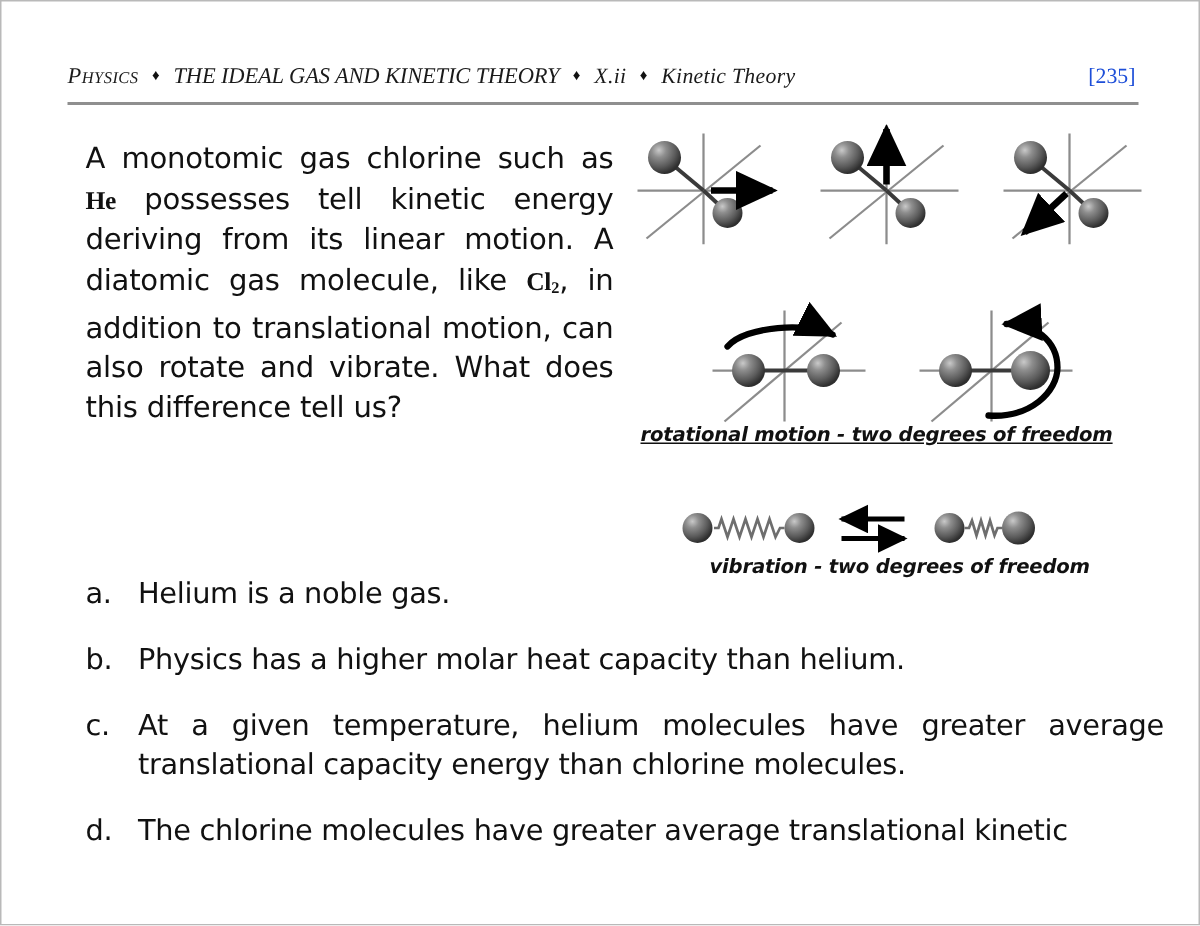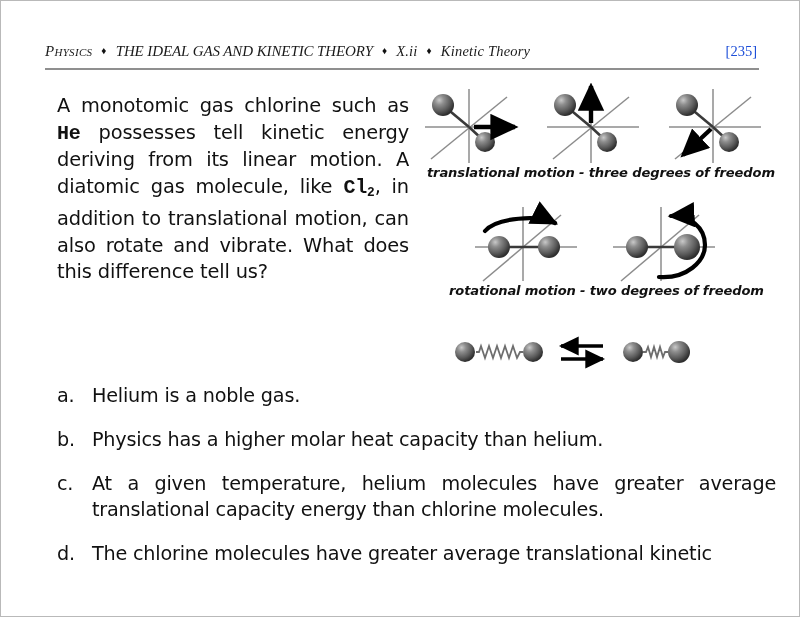--- a/index.html
+++ b/index.html
@@ -92,23 +92,23 @@
     width: 352px;
     font-family: "DejaVu Sans", sans-serif;
     font-size: 19.4px;
     line-height: 26.6px;
     color: #111111;
     text-align: justify;
     text-justify: inter-word;
     letter-spacing: -0.15px;
   }
   .question .chem {
-    font-family: Liberation Mono, monospace;
+    font-family: Liberation Serif, serif;
     font-weight: bold;
-    font-size: 20px;
+    font-size: 17px;
   }
   .question .chem sub {
     font-size: 0.64em;
     vertical-align: -0.22em;
   }
 
   
   .figures {
     position: absolute;
     left: 420px;
@@ -120,21 +120,21 @@
     position: absolute;
     font-family: "DejaVu Sans", sans-serif;
     font-style: italic;
     font-weight: bold;
     font-size: 13.1px;
     color: #111111;
     white-space: nowrap;
     letter-spacing: -0.15px;
   }
   .cap-trans { left: 6px;  top: 82px; }
-  .cap-rot   { left: 28px; top: 200px; }
+  .cap-rot   { left: 6px; top: 200px; text-decoration: underline; }
   .cap-vib   { left: 52px; top: 288px; }
 
   .fig-row { position: absolute; }
   .row-trans { left: 0;  top: 0;  }
   .row-rot   { left: 40px; top: 118px; }
   .row-vib   { left: 30px; top: 252px; }
 
   
   .options {
     position: absolute;
@@ -227,21 +227,20 @@
           <line x1="292" y1="6" x2="292" y2="80" stroke="#8c8c8c" stroke-width="1.5"></line>
           <line x1="254" y1="76" x2="330" y2="14" stroke="#8c8c8c" stroke-width="1.5"></line>
           <line x1="292" y1="44" x2="268" y2="24" stroke="#3a3a3a" stroke-width="2.6"></line>
           <line x1="292" y1="44" x2="306" y2="57" stroke="#3a3a3a" stroke-width="2.6"></line>
           <circle cx="266" cy="22" r="11" fill="url(#sphGrad)"></circle>
           <circle cx="308" cy="59" r="10" fill="url(#sphGrad)"></circle>
           <line x1="290" y1="46" x2="262" y2="72" stroke="#000" stroke-width="4.4" marker-end="url(#ahead)"></line>
         </g>
       </svg>
     </div>
-    <div class="fig-caption cap-trans">translational motion - three degrees of freedom</div>
 
     <div class="fig-row row-rot">
       <svg width="290" height="86" viewBox="0 0 290 86">
 
         <g>
           <line x1="14" y1="46" x2="116" y2="46" stroke="#8c8c8c" stroke-width="1.5"></line>
           <line x1="62" y1="6" x2="62" y2="80" stroke="#8c8c8c" stroke-width="1.5"></line>
           <line x1="22" y1="80" x2="100" y2="14" stroke="#8c8c8c" stroke-width="1.5"></line>
           <line x1="40" y1="46" x2="86" y2="46" stroke="#3a3a3a" stroke-width="2.6"></line>
           <circle cx="38" cy="46" r="11" fill="url(#sphGrad)"></circle>
@@ -276,20 +275,21 @@
           <line x1="110" y1="24" x2="152" y2="24" stroke="#000" stroke-width="3.4" marker-end="url(#aheadSm)"></line>
         </g>
 
         <g>
           <circle cx="182" cy="17" r="10" fill="url(#sphGrad)"></circle>
           <path d="M192,17 L195,17 L197,12 L200,22 L203,12 L206,22 L209,12 L212,22 L214,17 L217,17" fill="none" stroke="#6e6e6e" stroke-width="1.8"></path>
           <circle cx="228" cy="17" r="11" fill="url(#sphGrad)"></circle>
         </g>
       </svg>
     </div>
+    <div class="fig-caption cap-vib">vibration - two degrees of freedom</div>
   </div>
 
   <div class="options">
     <div class="option opt-a">
       <span class="opt-label">a.</span>
       <span class="opt-text">Helium is a noble gas.</span>
     </div>
     <div class="option opt-b">
       <span class="opt-label">b.</span>
       <span class="opt-text">Physics has a higher molar heat capacity than helium.</span>

